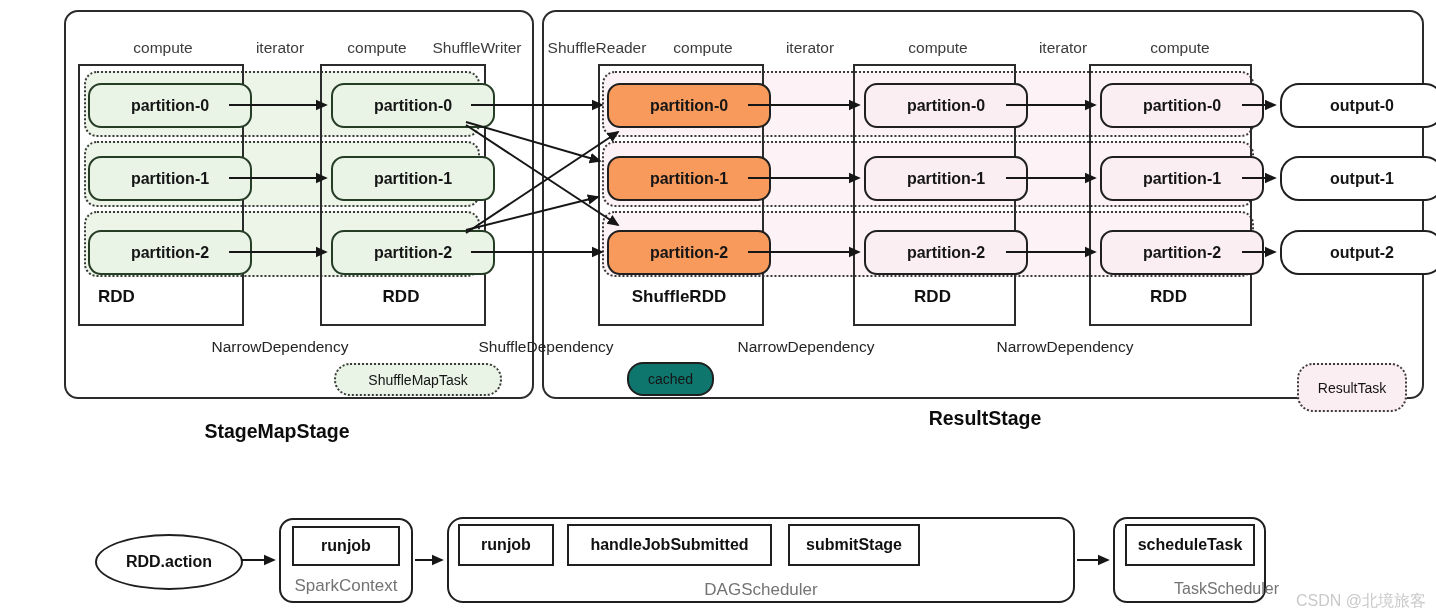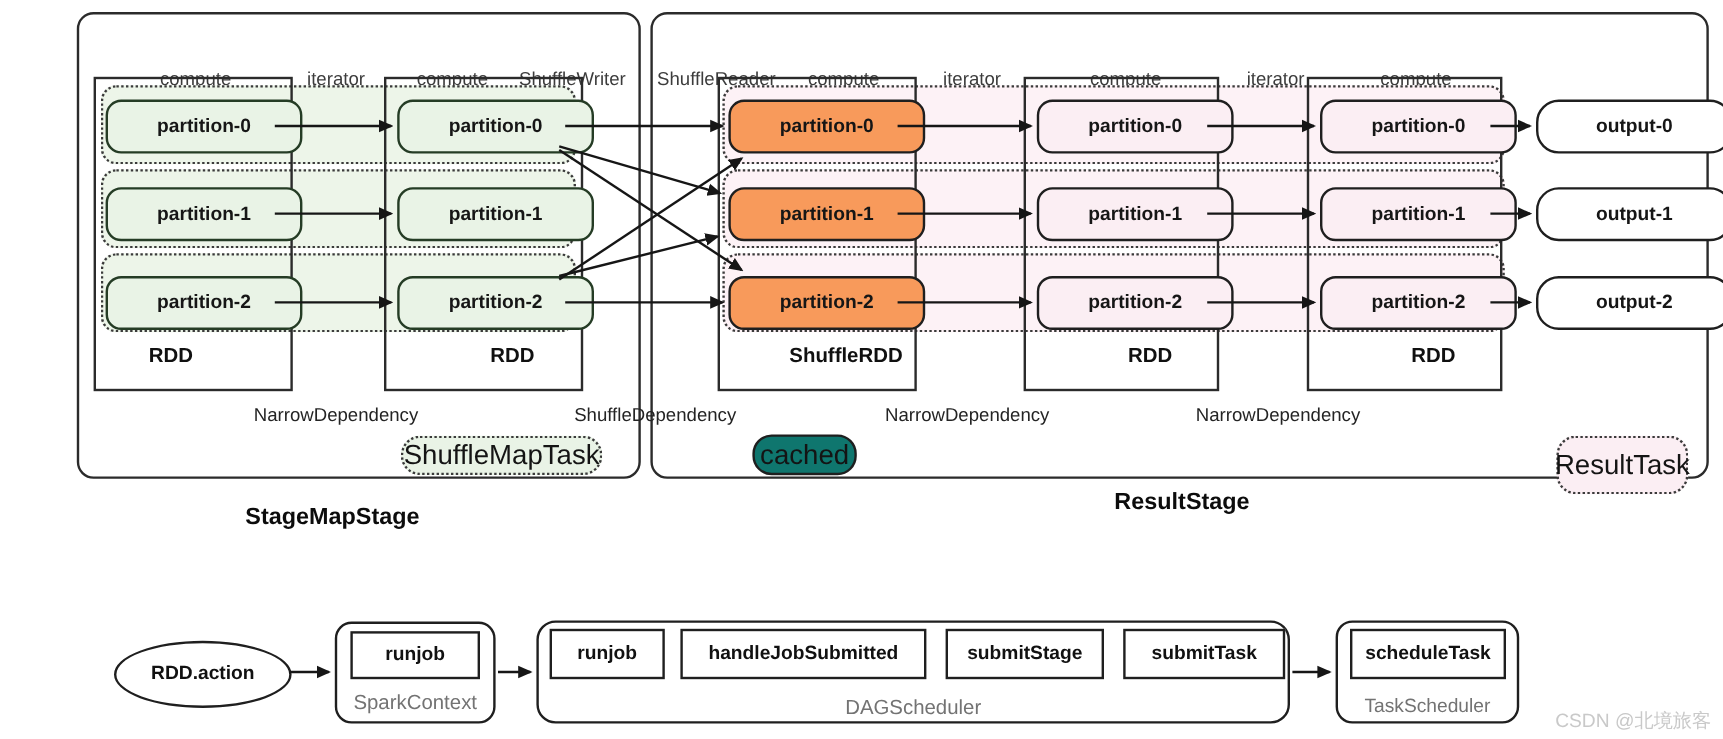--- a/index.html
+++ b/index.html
@@ -11,24 +11,24 @@
   .band{border:2px dotted #3a3a3a;border-radius:13px;box-sizing:border-box;}
   .band.green{background:#edf5e9;}
   .band.pink{background:#fdf2f6;}
   .part{border:2px solid #1f1f1f;border-radius:13px;box-sizing:border-box;
         display:flex;align-items:center;justify-content:center;
         font-weight:bold;font-size:16px;color:#161616;width:164px;height:45px;}
   .part.green{background:#e9f3e6;border-color:#253c25;}
   .part.orange{background:#f89a5b;}
   .part.pink{background:#fbeef3;}
   .part.white{background:#fff;border-radius:19px;}
-  .collabel{font-size:15.5px;color:#3c3c3c;text-align:center;width:140px;margin-top:19px;}
+  .collabel{font-size:15.5px;color:#3c3c3c;text-align:center;width:140px;}
   .deplabel{font-size:15.5px;color:#242424;text-align:center;width:190px;}
-  .rddlabel{font-weight:bold;font-size:17px;color:#101010;margin-left:26px;}
-  .badge{display:flex;align-items:center;justify-content:center;font-size:23px;
+  .rddlabel{font-weight:bold;font-size:17px;color:#101010;}
+  .badge{display:flex;align-items:center;justify-content:center;font-size:14px;
          font-weight:500;color:#141414;border-radius:16px;box-sizing:border-box;}
   .badge.dotted-green{border:2px dotted #3a3a3a;background:#e9f3e6;}
   .badge.dotted-pink{border:2px dotted #3a3a3a;background:#fbeef3;}
   .badge.orange{border:2px solid #1f1f1f;background:#0f766e;}
   .stagetitle{font-weight:bold;font-size:19.5px;color:#0c0c0c;text-align:center;}
   .ellipse{border:2px solid #1f1f1f;border-radius:50%;background:#fff;
            display:flex;align-items:center;justify-content:center;
            font-weight:bold;font-size:16px;color:#111;}
   .flowbox{border:2px solid #1f1f1f;border-radius:14px;background:#fff;box-sizing:border-box;}
   .method{border:2px solid #1f1f1f;background:#fff;box-sizing:border-box;
@@ -117,26 +117,25 @@
   <div class="abs ellipse" style="left:95px;top:534px;width:144px;height:52px;">RDD.action</div>
 
   <div class="abs flowbox" style="left:279px;top:518px;width:134px;height:85px;"></div>
   <div class="abs method" style="left:292px;top:526px;width:108px;height:40px;">runjob</div>
   <div class="abs flowlabel" style="left:279px;top:576px;width:134px;">SparkContext</div>
 
   <div class="abs flowbox" style="left:447px;top:517px;width:628px;height:86px;border-radius:16px;"></div>
   <div class="abs method" style="left:458px;top:524px;width:96px;height:42px;">runjob</div>
   <div class="abs method" style="left:567px;top:524px;width:205px;height:42px;">handleJobSubmitted</div>
   <div class="abs method" style="left:788px;top:524px;width:132px;height:42px;">submitStage</div>
-  <div class="abs method" style="left:936px;top:524px;width:135px;height:42px;">submitTask</div>
   <div class="abs flowlabel" style="left:447px;top:580px;width:628px;">DAGScheduler</div>
 
   <div class="abs flowbox" style="left:1113px;top:517px;width:153px;height:86px;"></div>
   <div class="abs method" style="left:1125px;top:524px;width:130px;height:42px;">scheduleTask</div>
-  <div class="abs flowlabel" style="left:1113px;top:580px;width:153px;font-size:16px;">TaskScheduler</div>
+  <div class="abs flowlabel" style="left:1113px;top:580px;width:153px;font-size:16px;padding-left:37px;">TaskScheduler</div>
 
   <div class="abs watermark" style="left:1296px;top:591px;">CSDN @北境旅客</div>
 
   <svg class="arrows" width="1436" height="616">
     <defs>
       <marker id="ah" viewBox="0 0 10 10" refX="8.5" refY="5" markerWidth="12" markerHeight="12" orient="auto" markerUnits="userSpaceOnUse">
         <path d="M0,0.6 L10,5 L0,9.4 z" fill="#161616"></path>
       </marker>
     </defs>
     <g>

